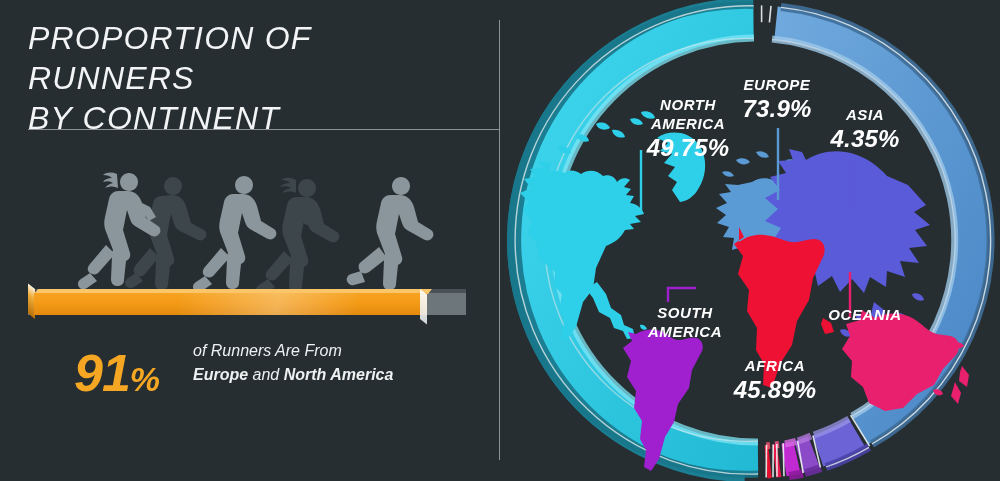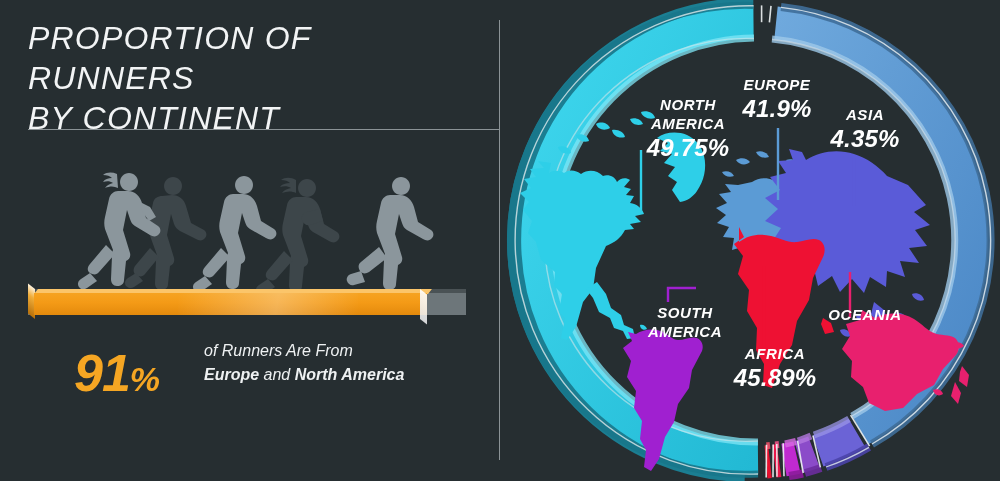--- a/index.html
+++ b/index.html
@@ -76,21 +76,21 @@
 
   
   .stat{position:absolute;left:60px;top:333px;width:420px;height:70px;}
   .stat-num{
     position:absolute;left:14px;top:0px;
     color:#f5a623;font-size:52px;line-height:80px;
     font-weight:bold;font-style:italic;letter-spacing:-1px;
   }
   .stat-num .pct{font-size:34px;font-weight:bold;}
   .stat-text{
-    position:absolute;left:144px;top:6px;width:300px;
+    position:absolute;left:133px;top:6px;width:300px;
     color:#eef1f2;font-size:16px;line-height:24px;
     font-style:italic;font-weight:normal;
   }
   .stat-text b{font-weight:bold;}
 
   
   .right-panel{position:absolute;left:500px;top:0;width:500px;height:481px;}
   .donut{position:absolute;left:0;top:0;width:500px;height:481px;}
   .donut svg{display:block;}
 
@@ -102,21 +102,21 @@
   }
   .lbl .val{
     font-size:24px;line-height:29px;font-weight:bold;font-style:italic;
     letter-spacing:.2px;
   }
 
   .lbl-na{left:118px;top:95px;width:140px;}
   .lbl-eu{left:212px;top:75px;width:130px;}
   .lbl-as{left:305px;top:105px;width:120px;}
   .lbl-sa{left:115px;top:303px;width:140px;}
-  .lbl-af{left:215px;top:344px;width:120px;}
+  .lbl-af{left:215px;top:356px;width:120px;}
   .lbl-oc{left:300px;top:305px;width:130px;}
 </style>
 </head>
 <body>
 
 <div class="stage">
 
   <div class="left-panel">
 
     <div class="title">PROPORTION OF RUNNERS
@@ -329,21 +329,21 @@
     </div>
 
     <div class="labels">
       <div class="lbl lbl-na">
         <div class="name">NORTH
 AMERICA</div>
         <div class="val">49.75%</div>
       </div>
       <div class="lbl lbl-eu">
         <div class="name">EUROPE</div>
-        <div class="val">41.9%</div>
+        <div class="val">73.9%</div>
       </div>
       <div class="lbl lbl-as">
         <div class="name">ASIA</div>
         <div class="val">4.35%</div>
       </div>
       <div class="lbl lbl-sa">
         <div class="name">SOUTH
 AMERICA</div>
       </div>
       <div class="lbl lbl-af">

